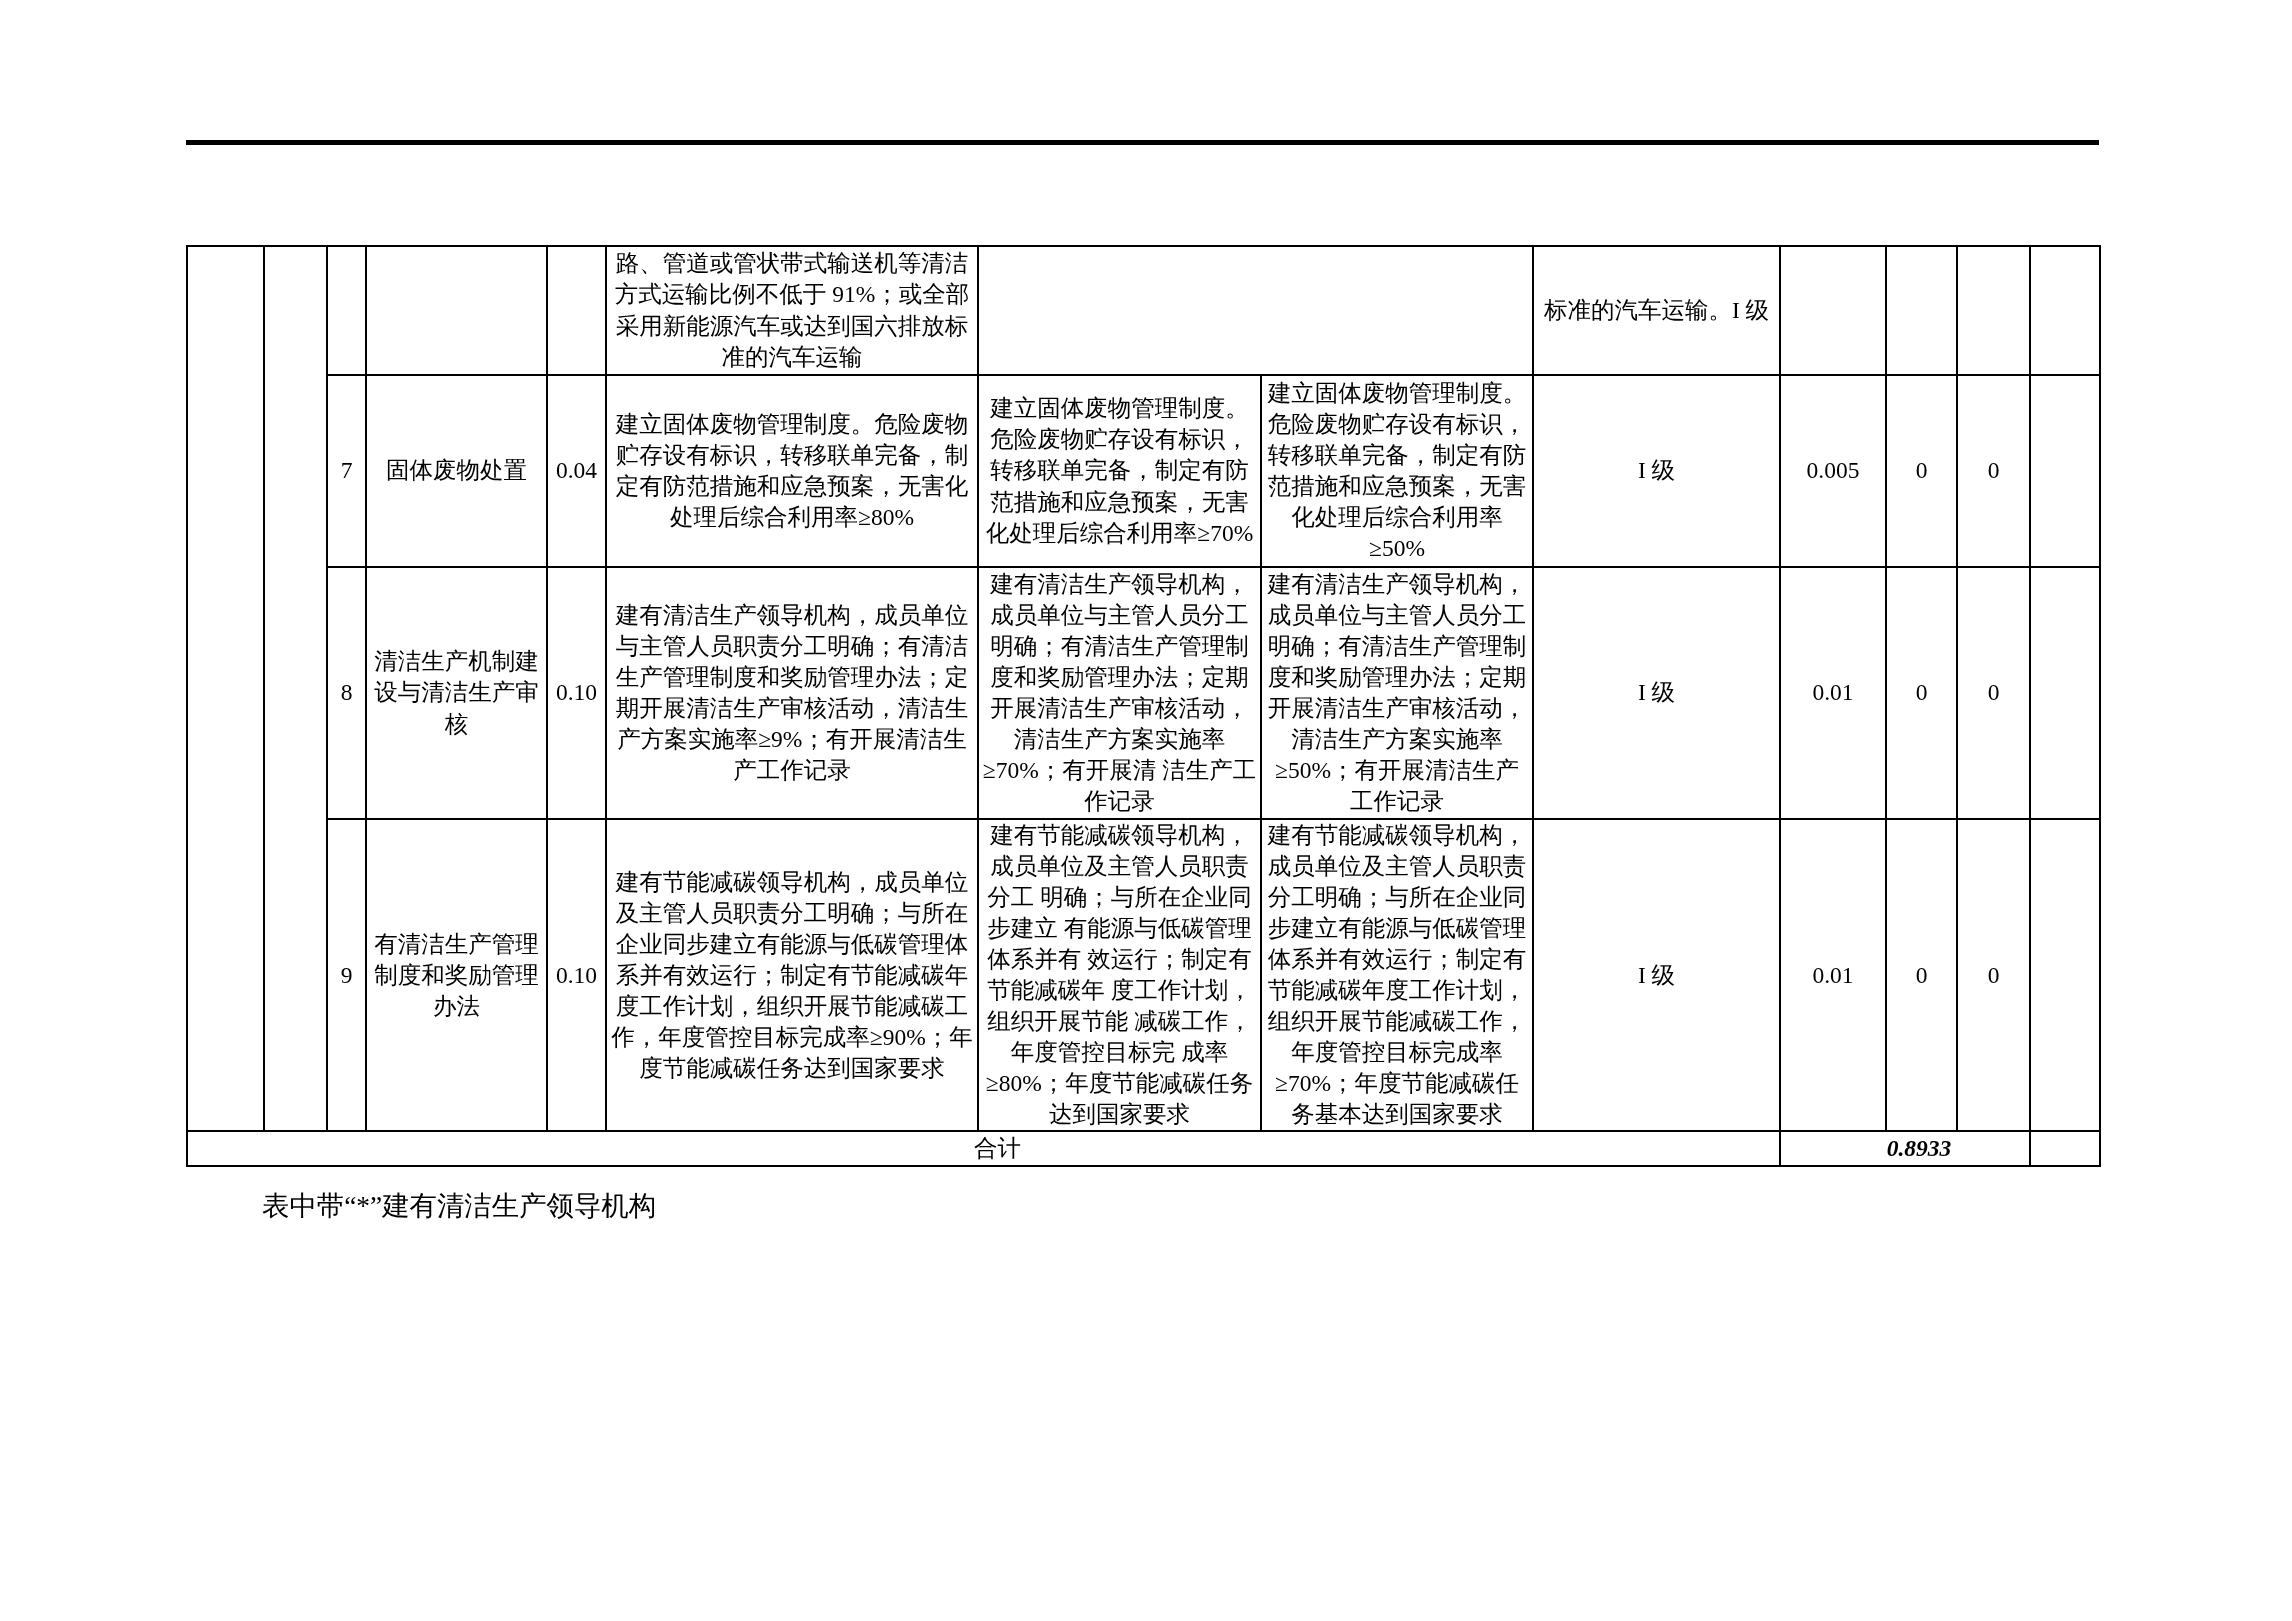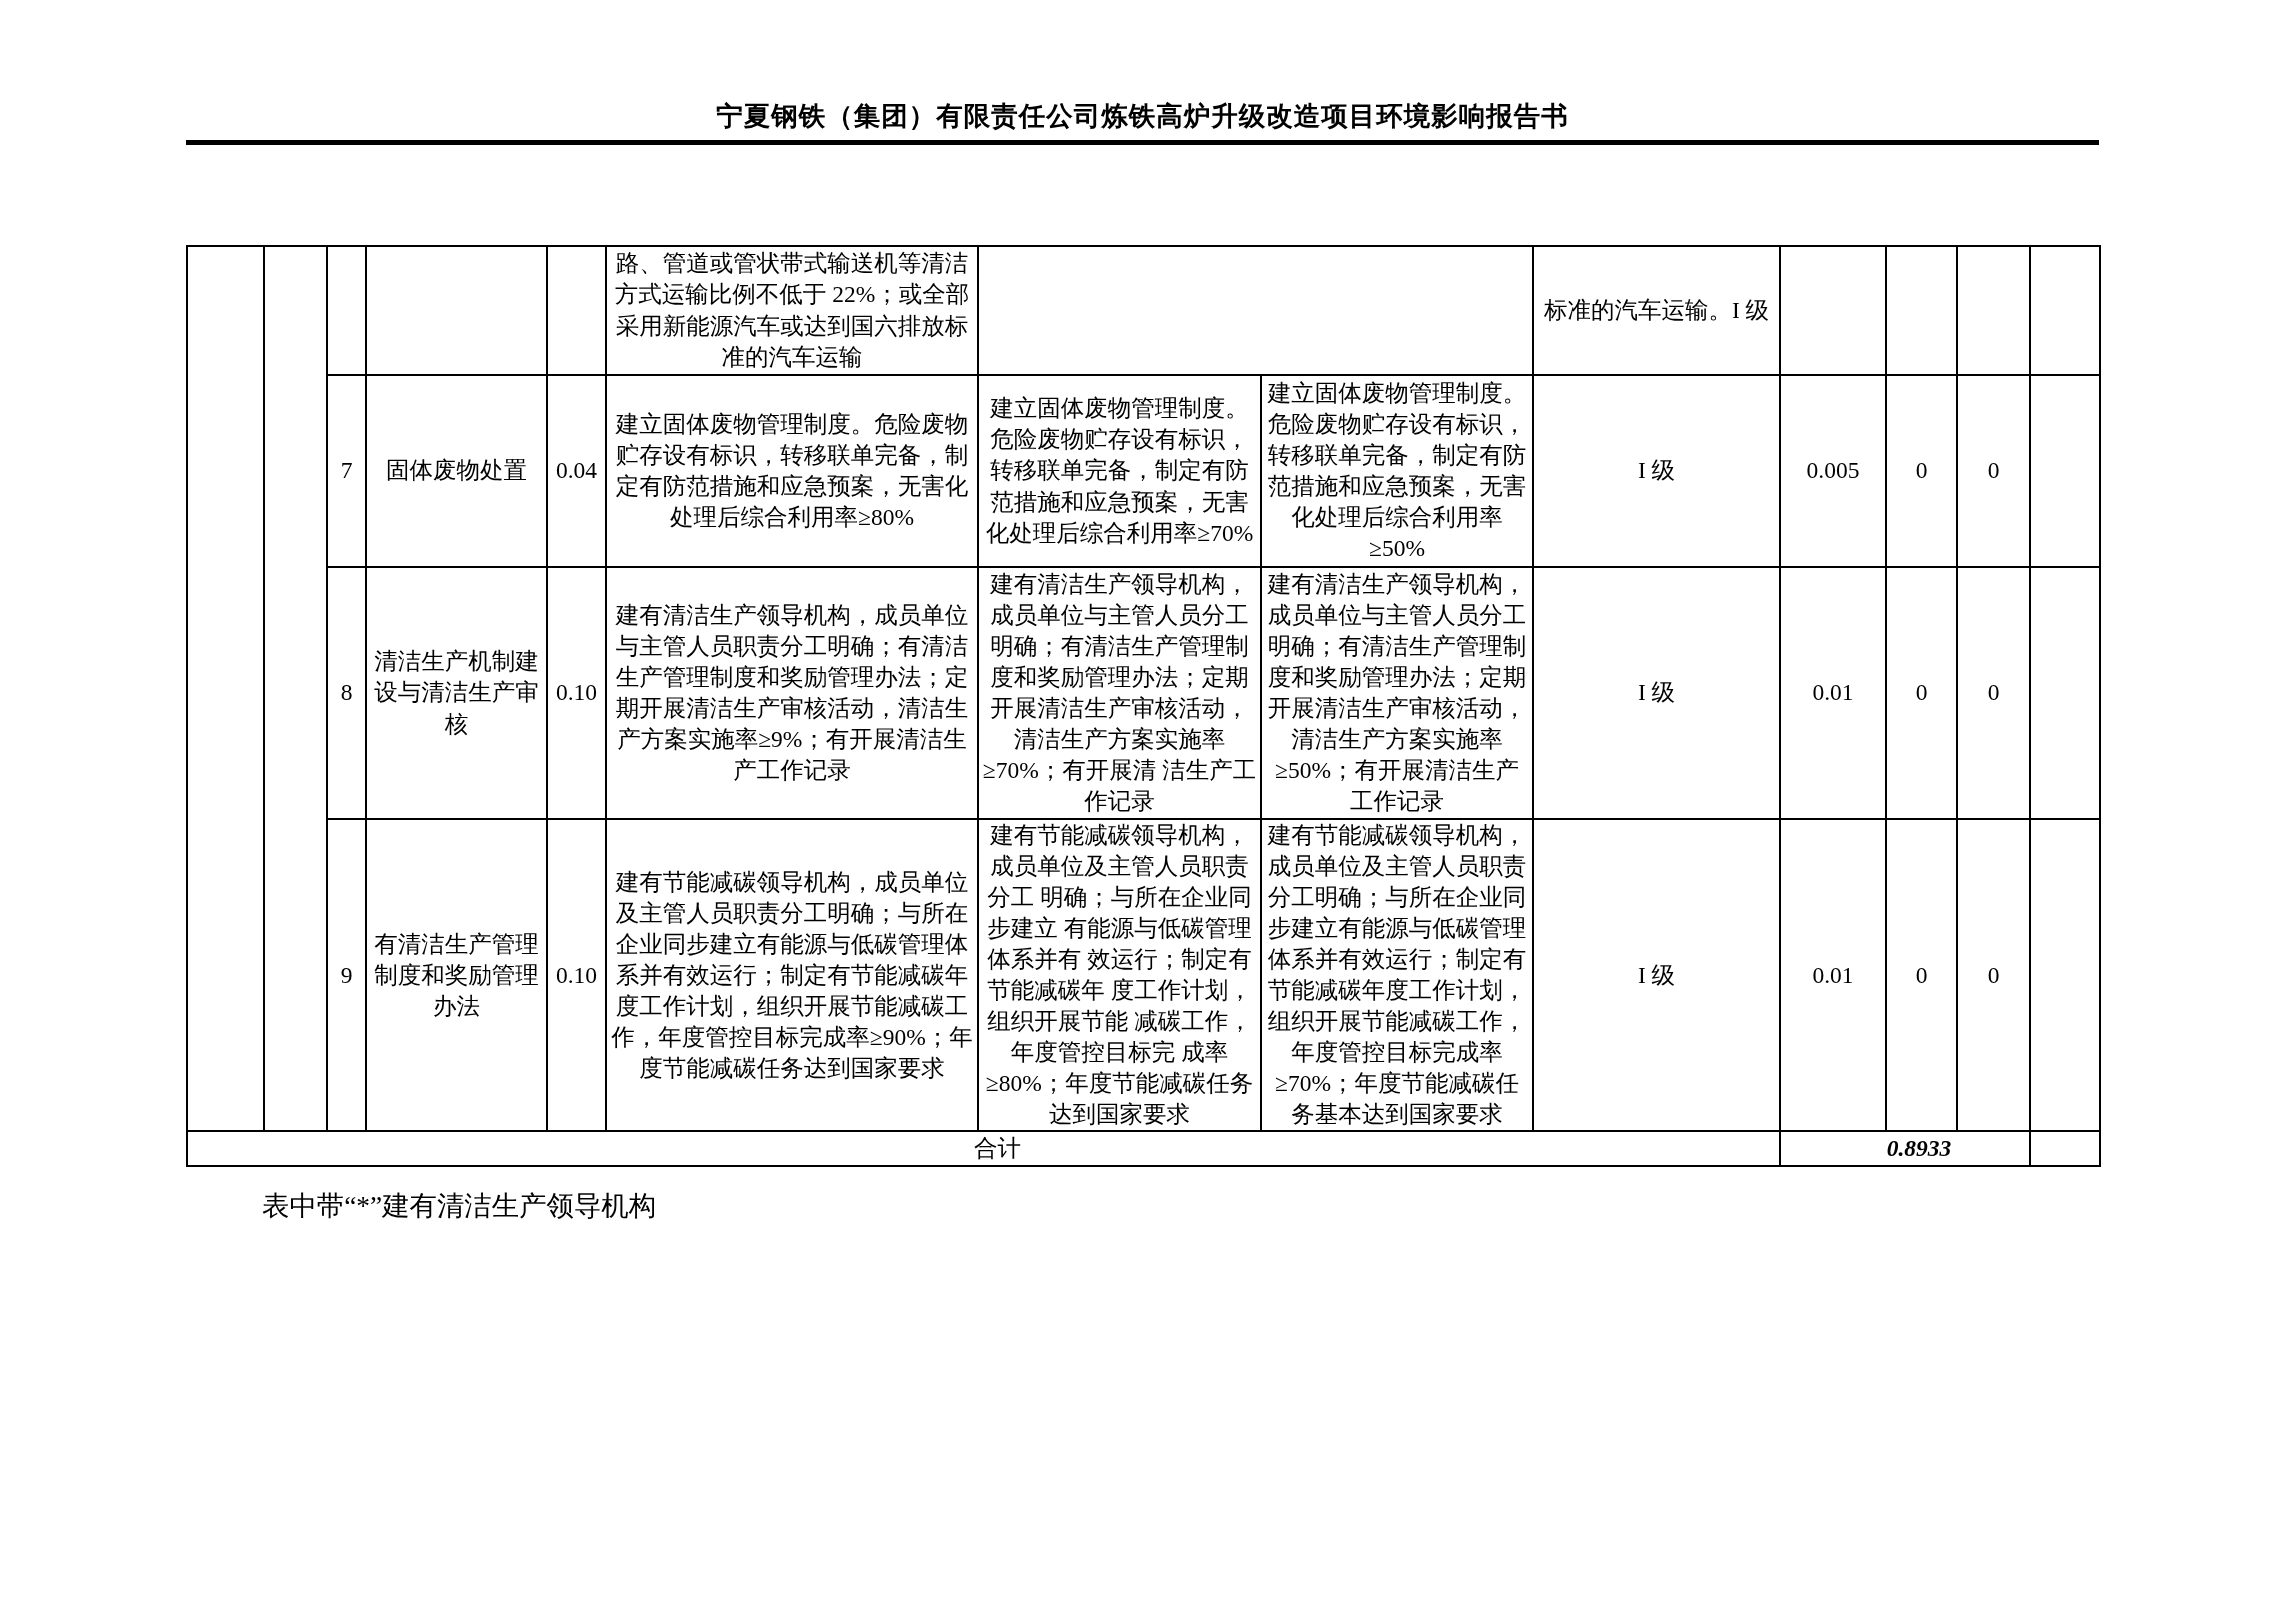--- a/index.html
+++ b/index.html
@@ -61,21 +61,20 @@
     top:1429px;left:0;width:2293px;
     text-align:center;
     font-size:28px;font-weight:bold;
   }
 </style>
 </head>
 <body>
 
 <div class="page">
 
-  <div class="header-title">宁夏钢铁（集团）有限责任公司炼铁高炉升级改造项目环境影响报告书</div>
   <div class="header-rule"></div>
 
   <table class="assessment">
     <colgroup>
       <col style="width:77px">
         <col style="width:63px">
         <col style="width:39px">
       <col style="width:181px">
         <col style="width:59px">
         <col style="width:372px">
@@ -88,21 +87,21 @@
       <col style="width:70px">
     </colgroup>
 
     <tbody>
         <tr style="height:129px">
       <td rowspan="4"></td>
       <td rowspan="4"></td>
       <td></td>
       <td class="name-cell"></td>
       <td></td>
-      <td class="criteria">路、管道或管状带式输送机等清洁方式运输比例不低于 22%；或全部采用新能源汽车或达到国六排放标准的汽车运输</td>
+      <td class="criteria">路、管道或管状带式输送机等清洁方式运输比例不低于 91%；或全部采用新能源汽车或达到国六排放标准的汽车运输</td>
       <td colspan="2"></td>
       <td class="status-top">标准的汽车运输。I 级</td>
       <td></td>
       <td></td>
       <td></td>
       <td></td>
     </tr>
 
     <tr style="height:192px">
       <td>7</td>

